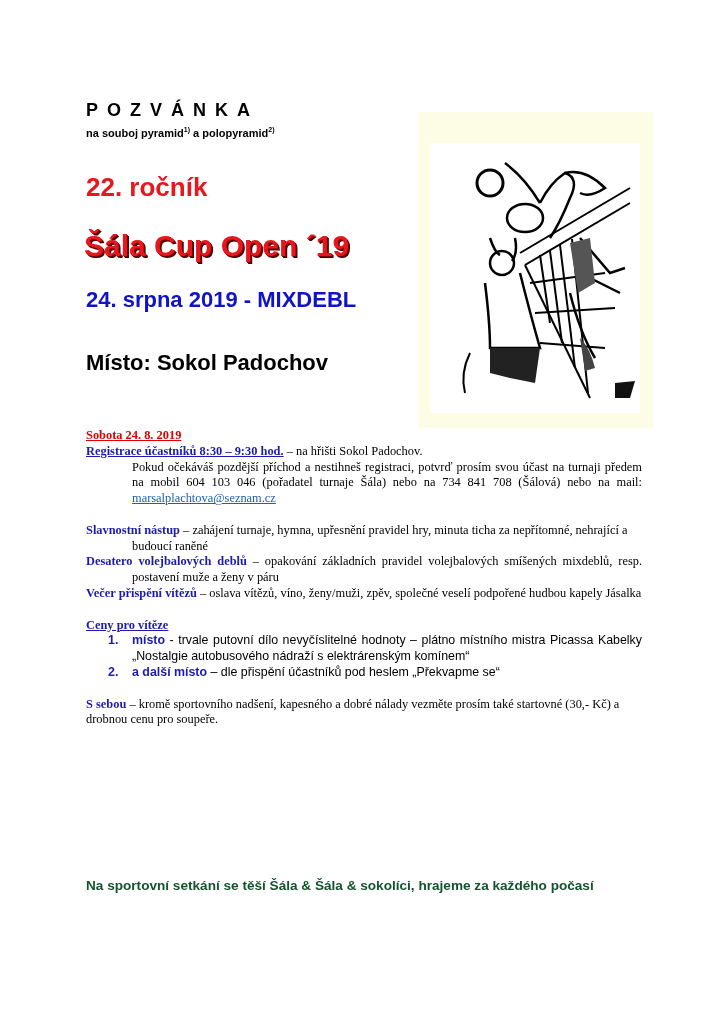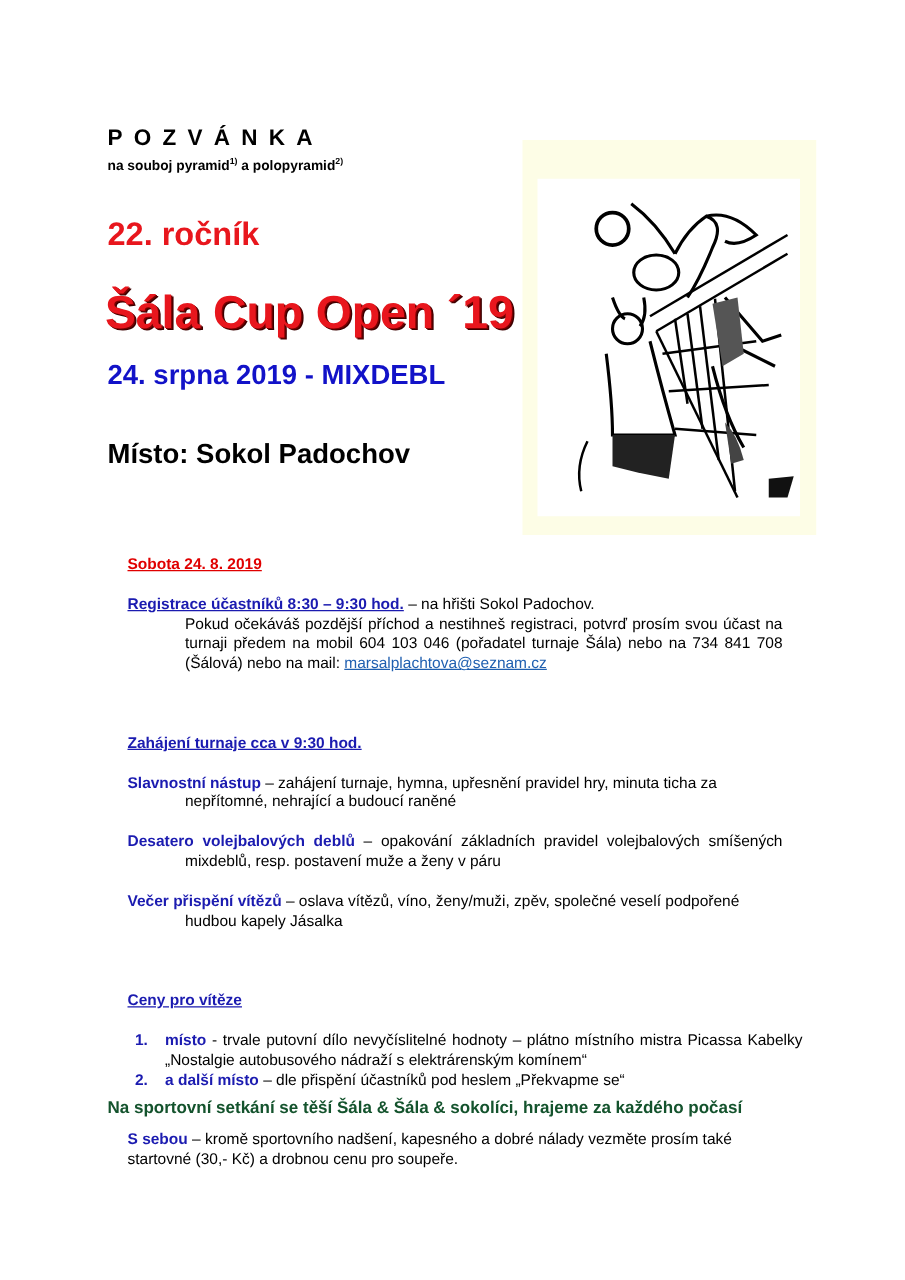--- a/index.html
+++ b/index.html
@@ -8,42 +8,42 @@
       font-family: "Liberation Sans", sans-serif; color: #000; overflow: hidden;
     }
     .abs { position: absolute; }
     #title {
       left: 86px; top: 100px; font-size: 18px; font-weight: bold; letter-spacing: 9px; margin: 0;
     }
     #subtitle { left: 86px; top: 126px; font-size: 11px; font-weight: bold; }
     #subtitle sup { font-size: 7px; vertical-align: 5px; }
     #edition { left: 86px; top: 172px; font-size: 26px; font-weight: bold; color: #e8161d; }
     #event-name {
-      left: 84px; top: 229px; font-size: 37px; font-weight: bold; color: #e8161d;
+      left: 84px; top: 229px; font-size: 30px; font-weight: bold; color: #e8161d;
       text-shadow: 1px 1px 0 #7a0000, 2px 2px 0 #3a0000;
     }
     #event-date { left: 86px; top: 287px; font-size: 22px; font-weight: bold; color: #1212c8; }
     #venue { left: 86px; top: 350px; font-size: 22px; font-weight: bold; color: #000; }
 
     #illustration-frame {
       left: 418px; top: 112px; width: 235px; height: 316px; background: #fdfde6;
     }
     #illustration {
       position: absolute; left: 12px; top: 31px; width: 210px; height: 270px; background: #fff;
     }
     #illustration svg { width: 100%; height: 100%; }
 
     #body {
       left: 86px; top: 428px; width: 556px; font-size: 12.4px; line-height: 15.8px;
     }
     .red-head { color: #e00000; font-weight: bold; text-decoration: underline; }
     .blue-head { color: #1b1bb0; font-weight: bold; text-decoration: underline; }
     .blue { color: #1b1bb0; font-weight: bold; }
     .blue-u { color: #1b1bb0; font-weight: bold; text-decoration: underline; }
-    .item { margin: 16px; }
+    .item { margin: 0; font-family: Liberation Serif, serif; }
     .indent { padding-left: 46px; text-align: justify; }
     .gap { height: 15.8px; }
     a.mail { color: #1f5fb0; text-decoration: underline; }
     .prize { display: flex; padding-left: 22px; }
     .prize .num { width: 24px; color: #1b1bb0; font-weight: bold; }
     .prize .txt { flex: 1; text-align: justify; }
     #footer-line {
       left: 86px; top: 878px; font-size: 13.6px; font-weight: bold; color: #14532d;
     }
   </style>
@@ -105,21 +105,20 @@
   <div class="item"><span class="red-head">Sobota 24. 8. 2019</span></div>
 
   <div class="item">
     <span class="blue-u">Registrace účastníků 8:30 – 9:30 hod.</span><span> – na hřišti Sokol Padochov.</span>
     <div class="indent"><span>Pokud očekáváš pozdější příchod a nestihneš registraci, potvrď prosím svou účast na turnaji předem na mobil 604 103 046 (pořadatel turnaje Šála) nebo na 734 841 708 (Šálová) nebo na mail: </span><a class="mail" href="#">marsalplachtova@seznam.cz</a></div>
   </div>
 
 
   <div class="gap"></div>
 
-  <div class="item"><span class="blue-head">Zahájení turnaje cca v 9:30 hod.</span></div>
 
   <div>
     <div class="item" style="text-indent:-46px; padding-left:46px;"><span class="blue">Slavnostní nástup</span><span> – zahájení turnaje, hymna, upřesnění pravidel hry, minuta ticha za nepřítomné, nehrající a budoucí raněné</span></div>
     <div class="item" style="text-indent:-46px; padding-left:46px; text-align:justify;"><span class="blue">Desatero volejbalových deblů</span><span> – opakování základních pravidel volejbalových smíšených mixdeblů, resp. postavení muže a ženy v páru</span></div>
     <div class="item" style="text-indent:-46px; padding-left:46px;"><span class="blue">Večer přispění vítězů</span><span> – oslava vítězů, víno, ženy/muži, zpěv, společné veselí podpořené hudbou kapely Jásalka</span></div>
   </div>
 
   <div class="gap"></div>
 
   <div class="item"><span class="blue-head">Ceny pro vítěze</span></div>

